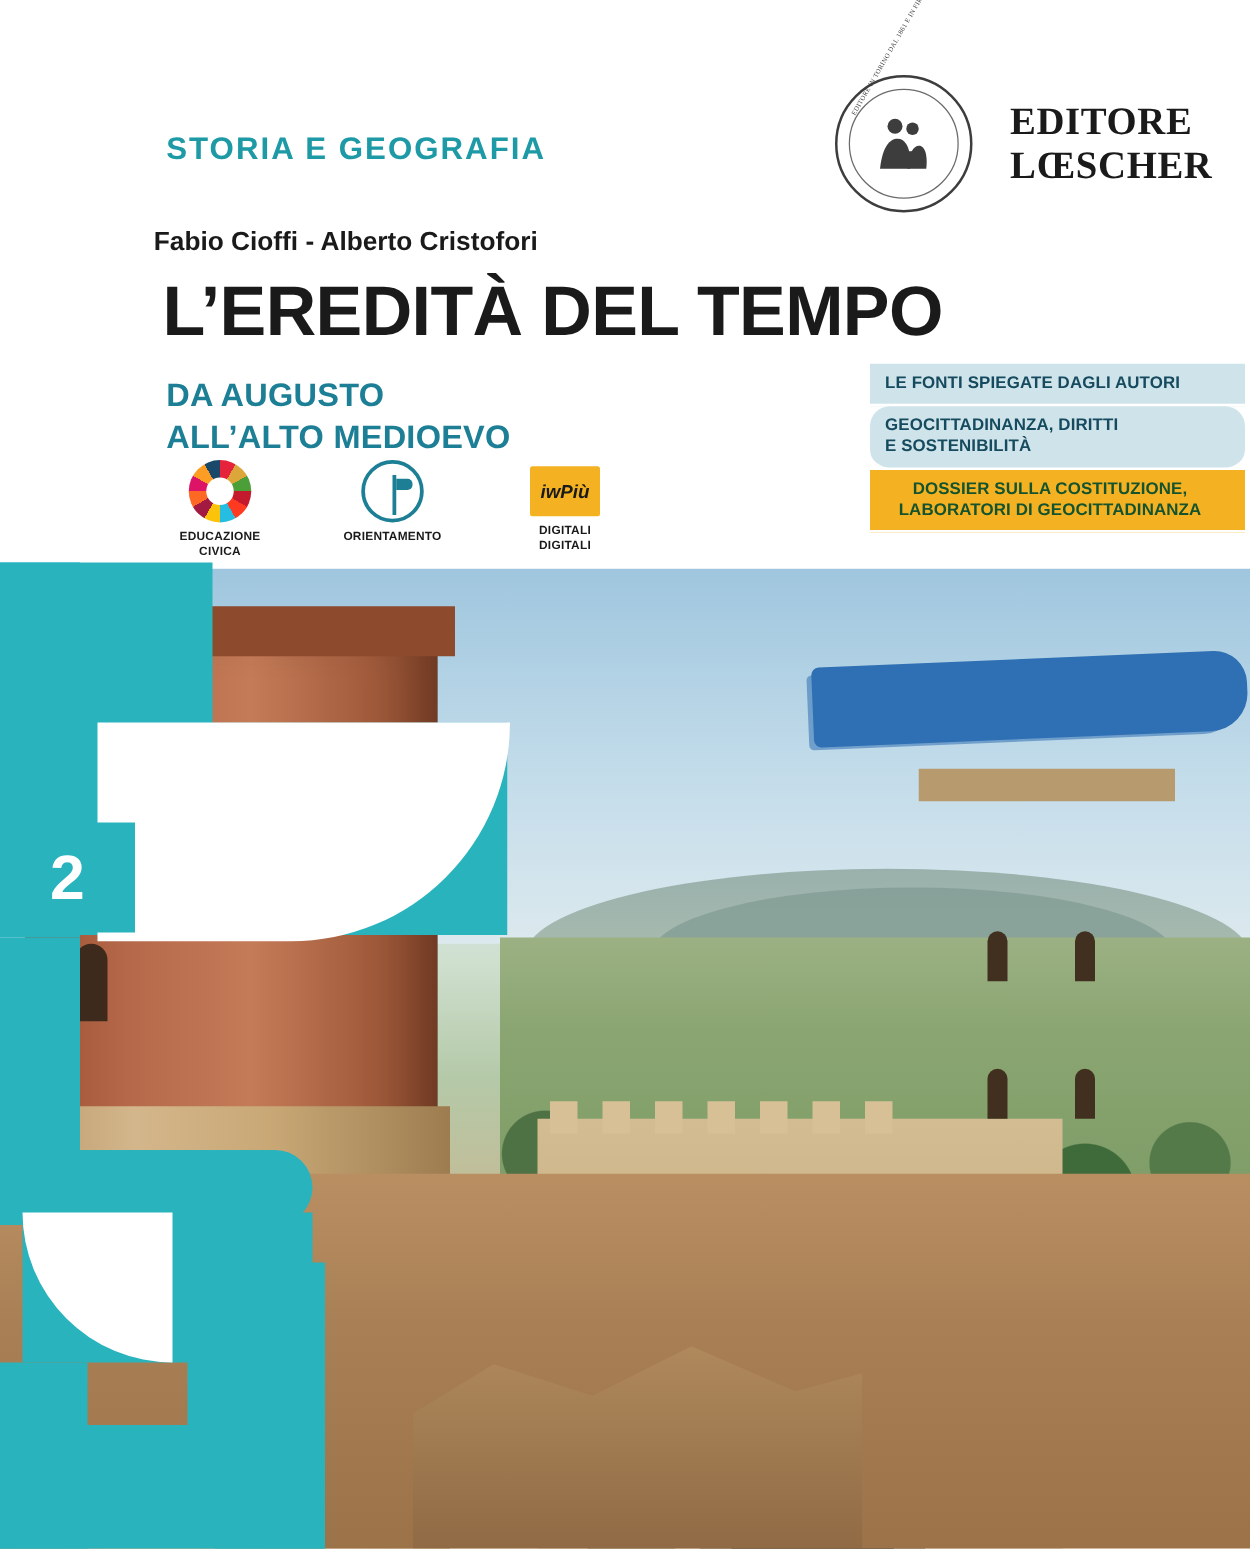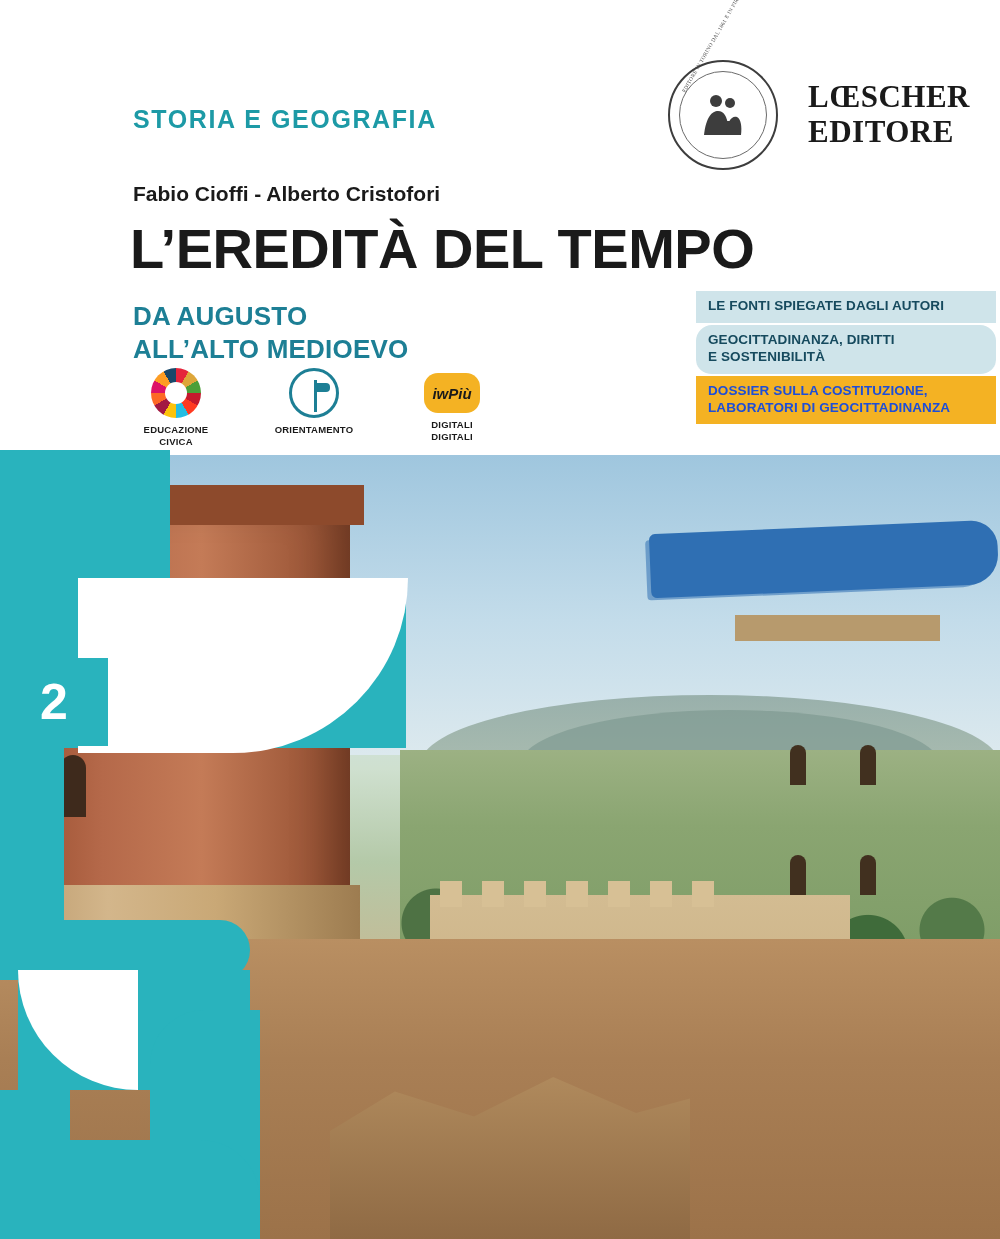--- a/index.html
+++ b/index.html
@@ -183,21 +183,21 @@
   .series {
     position: absolute;
     left: 133px; top: 105px;
     font-size: 25px;
     font-weight: bold;
     letter-spacing: 1.6px;
     color: #1d9aa6;
   }
   .authors {
     position: absolute;
-    left: 133px; top: 182px;
+    left: 123px; top: 182px;
     font-size: 21px;
     font-weight: bold;
     color: #1a1a1a;
   }
   .title {
     position: absolute;
     left: 130px; top: 216px;
     font-size: 56px;
     font-weight: bold;
     color: #1a1a1a;
@@ -282,21 +282,21 @@
     font-size: 13.5px;
     font-weight: bold;
     color: #164a5e;
     line-height: 1.25;
     border-bottom: 2px solid #ffffff;
     letter-spacing: .1px;
   }
   .feature.f1 { background: #cfe4ea; }
   .feature.f2 { background: #cfe4ea; }
   .feature.f3 { background: #cfe4ea; border-radius: 16px; }
-  .feature.f4 { background: #f4b223; color: #1d4ed8; }
+  .feature.f4 { background: #f4b223; color: #14532d; text-align: center; }
 
   
   .banner {
     position: absolute;
     left: 650px; top: 527px;
     width: 348px; height: 64px;
     background: #2f6fb3;
     transform: rotate(-2.4deg);
     border-radius: 6px 26px 30px 6px;
     box-shadow: -6px 4px 0 -2px rgba(47,111,179,.55);
@@ -373,21 +373,21 @@
     position: absolute;
     left: 25px; top: 12px;
     width: 13px; height: 9px;
     background: #1d7f95;
     border-radius: 0 4px 4px 0;
   }
   .iwp-icon {
     width: 56px; height: 40px;
     margin: 5px auto 6px auto;
     background: #f4b223;
-    border-radius: 14px;
+    border-radius: 2px;
     color: #1a1a1a;
     font-size: 15px;
     font-weight: bold;
     display: flex;
     align-items: center;
     justify-content: center;
     font-style: italic;
   }
   .badge-label {
     font-size: 9.5px;
@@ -473,22 +473,22 @@
         <path d="M8 44 C10 26 16 20 22 20 C28 20 31 26 32 34 L32 44 Z" fill="#3d3d3d"></path>
         <path d="M30 44 C31 30 36 24 41 26 C45 28 46 36 45 44 Z" fill="#3d3d3d"></path>
         <rect x="16" y="30" width="22" height="4" fill="#3d3d3d"></rect>
       </svg>
       <div class="seal-text">
         <span style="transform:rotate(-60deg) translate(0,-49px)">EDITORE IN TORINO DAL 1861 E IN FIRENZE</span>
       </div>
     </div>
     <div class="pub-divider"></div>
     <div class="pub-name">
+      <div>EDITORE</div>
       <div>LŒSCHER</div>
-      <div>EDITORE</div>
     </div>
   </div>
 
   <div class="features">
     <div class="feature f1" style="white-space:pre-line">LE FONTI SPIEGATE DAGLI AUTORI</div>
     <div class="feature f3" style="white-space:pre-line">GEOCITTADINANZA, DIRITTI
 E SOSTENIBILITÀ</div>
     <div class="feature f4" style="white-space:pre-line">DOSSIER SULLA COSTITUZIONE,
 LABORATORI DI GEOCITTADINANZA</div>
   </div>

